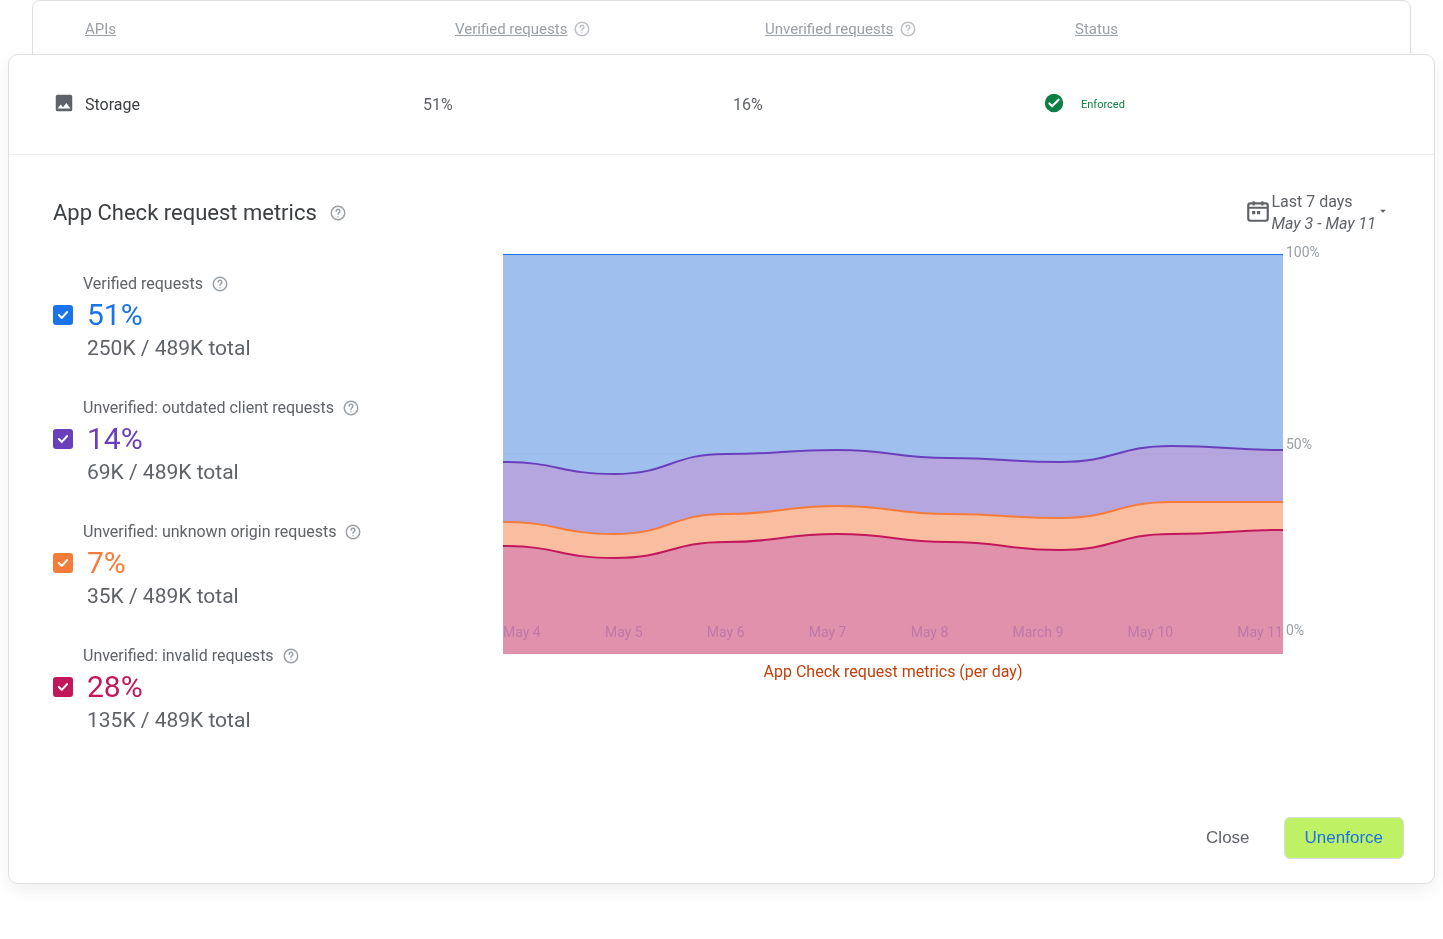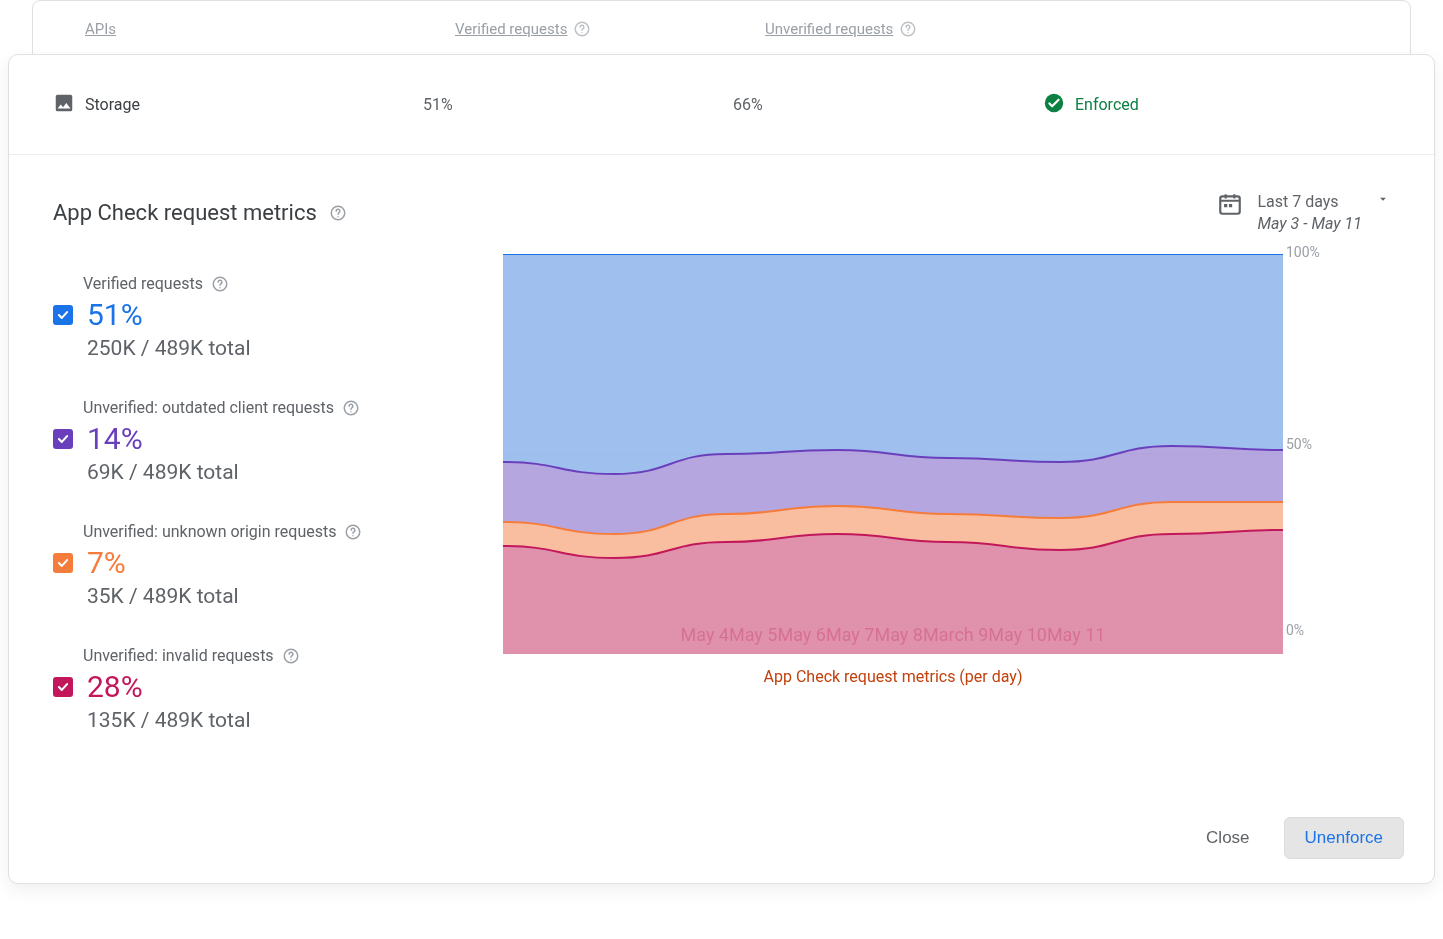--- a/index.html
+++ b/index.html
@@ -37,53 +37,53 @@
     display:grid;
     grid-template-columns: 370px 310px 310px 1fr;
     align-items:center;
     padding: 0 0 0 44px;
     height:100px;
     color:#5f6368;
     font-size:16px;
     border-bottom:1px solid #eceff1;
   }
   .row-storage .sv { display:flex; align-items:center; gap:10px; color:#3c4043; }
-  .status-enforced { display:flex; align-items:center; gap:10px; color:#0b8043; font-size:16px; }
+  .status-enforced { display:flex; align-items:center; gap:16px; color:#0b8043; font-size:11px; }
 
   .metrics-head {
     display:flex; align-items:center; justify-content:space-between;
     padding: 36px 44px 10px 44px;
   }
   .metrics-title { font-size:22px; color:#3c4043; display:flex; align-items:center; gap:12px; }
-  .date-picker { display:flex; gap:14px; color:#5f6368; }
+  .date-picker { display:flex; align-items:center; color:#5f6368; }
   .date-picker .dp-text { line-height:1.35; font-size:16px; }
   .date-picker .dp-range { color:#5f6368;font-style:italic; }
 
   .content { display:flex; padding: 10px 44px 0 44px; gap:30px; }
   .legend { width:420px; padding-top:20px; }
   .legend-item { margin: 0 0 38px 0; }
   .legend-label { display:flex; align-items:center; gap:8px; color:#5f6368; font-size:16px; margin-left:30px; }
   .legend-main { display:flex; align-items:center; gap:14px; margin-top:4px; }
   .cb { width:20px; height:20px; border-radius:3px; display:inline-flex; align-items:center; justify-content:center; }
   .cb svg { width:14px; height:14px; }
   .pct { font-size:30px; font-weight:400; }
   .totals { margin-left:34px; color:#5f6368; font-size:21px; margin-top:4px; }
 
   .chart-area { flex:1; position:relative; }
   .chart-box { position:relative; width:780px; height:360px; margin-left:0; }
   .ylabels { position:absolute; right:-58px; top:-8px; height:400px; width:55px; text-align:left; color:#9aa0a6; font-size:14px; }
   .ylabels .yl100 { position:absolute; top:-2px; }
   .ylabels .yl50  { position:absolute; top:190px; }
   .ylabels .yl0   { position:absolute; top:376px; }
-  .xlabels { display:flex; justify-content:center; color:#be185d; font-size:18px; margin-top:10px; width:780px; }
+  .xlabels { display:flex; justify-content:space-between; color:#1d4ed8; font-size:14px; margin-top:10px; width:780px; }
   .chart-caption { text-align:center; color:#c2410c; font-size:16px; margin-top:22px; width:780px; }
 
   .actions { position:absolute; right:30px; bottom:24px; display:flex; align-items:center; gap:28px; }
   .btn-text { color:#5f6368; font-size:17px; background:none; border:none; cursor:pointer; }
-  .btn-outline { color:#1a73e8; font-size:17px; background:#e5e5e5; border:1px solid #dadce0; border-radius:6px; padding:10px 20px; cursor:pointer; }
+  .btn-outline { color:#1a73e8; font-size:17px; background:#bef264; border:1px solid #dadce0; border-radius:6px; padding:10px 20px; cursor:pointer; }
 
   .help-icon { display:inline-flex; width:18px; height:18px; align-items:center; justify-content:center; }
 </style>
 </head>
 <body>
 
 <div class="wrap">
 
   <div class="header-row">
     <div class="hcell">
@@ -102,35 +102,38 @@
     <div class="hcell">
       <span>Unverified requests</span>
       <span class="help-icon">
           <svg viewBox="0 0 24 24" fill="none" stroke="#bdc1c6" stroke-width="2">
             <circle cx="12" cy="12" r="9"></circle>
             <path d="M9.5 9.5a2.5 2.5 0 1 1 3.5 2.3c-.9.4-1 .9-1 1.7" stroke-linecap="round"></path>
             <circle cx="12" cy="17" r="0.9" fill="#bdc1c6" stroke="none"></circle>
           </svg>
         </span>
     </div>
+    <div class="hcell">
+        <span>Status</span>
+      </div>
   </div>
 
   <div class="card">
 
     <div class="row-storage">
       <div class="sv">
         <span>
           <svg width="22" height="22" viewBox="0 0 24 24" fill="#5f6368">
               <path d="M21 19V5a2 2 0 0 0-2-2H5a2 2 0 0 0-2 2v14a2 2 0 0 0 2 2h14a2 2 0 0 0 2-2zM8.5 13.5l2.5 3 3.5-4.5L19 18H5l3.5-4.5z"></path>
             </svg>
         </span>
         <span>Storage</span>
       </div>
       <div>51%</div>
-      <div>66%</div>
+      <div>16%</div>
       <div class="status-enforced">
         <span>
           <svg width="22" height="22" viewBox="0 0 24 24">
               <circle cx="12" cy="12" r="10" fill="#0b8043"></circle>
               <path d="M7 12.5l3 3 7-7" stroke="#fff" stroke-width="2.4" fill="none" stroke-linecap="round" stroke-linejoin="round"></path>
             </svg>
         </span>
         <span>Enforced</span>
       </div>
     </div>

